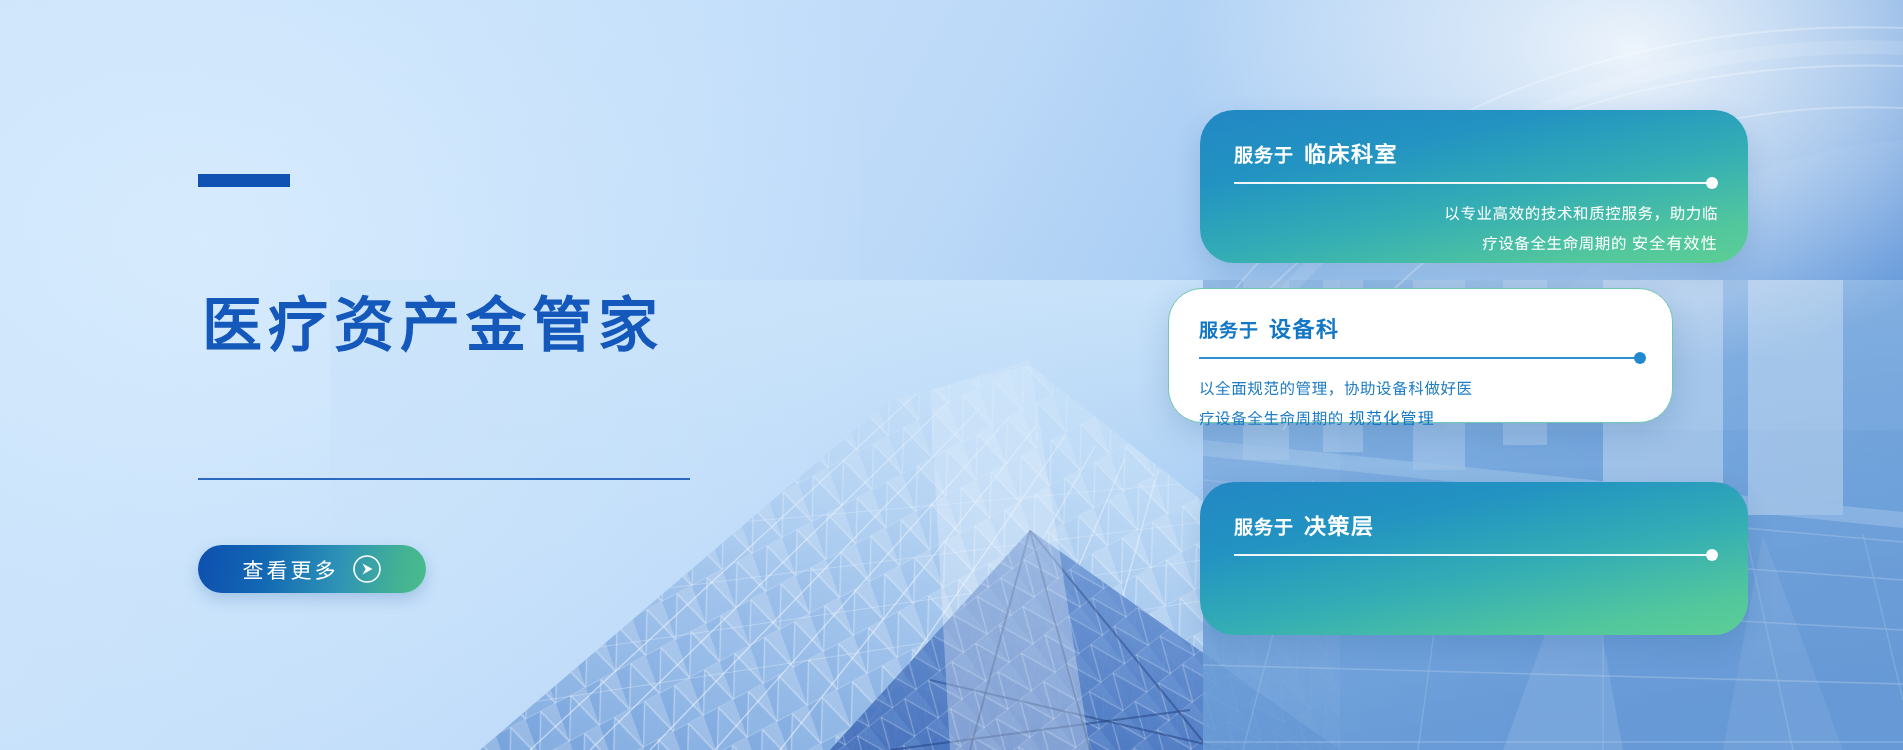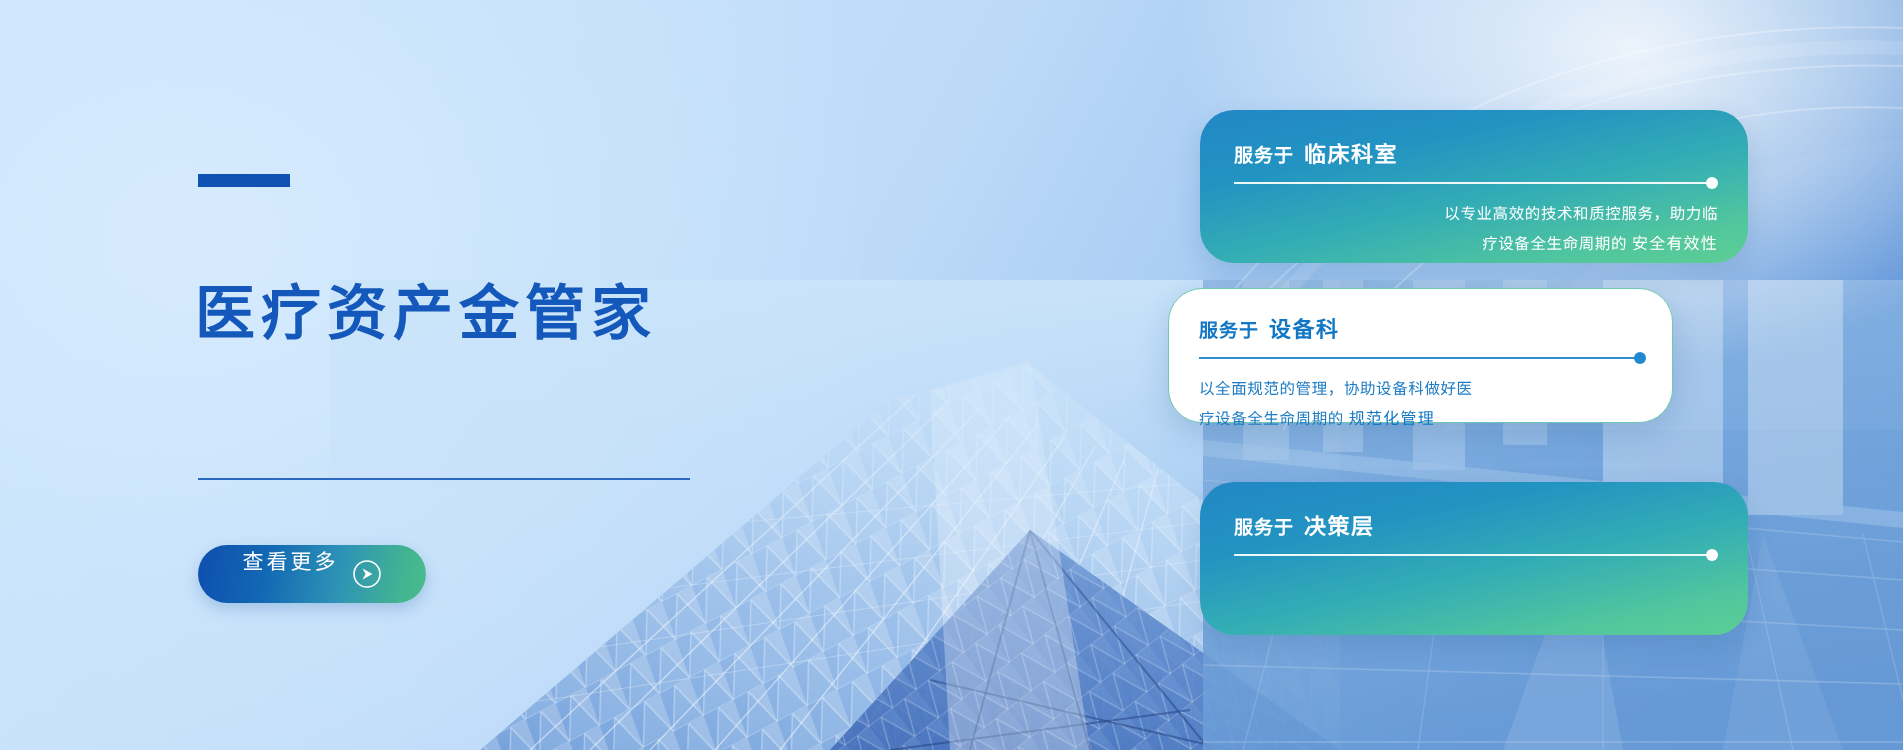--- a/index.html
+++ b/index.html
@@ -103,47 +103,48 @@
   .accent-dash {
     position: absolute;
     left: 0; top: 174px;
     width: 92px; height: 13px;
     background: #0F52B4;
   }
 
   .hero-title {
     position: absolute;
     left: -4px; top: 286px;
-    margin: 1px;
+    margin: 8px;
     font-size: 60px;
     line-height: 1.05;
     letter-spacing: 6px;
     font-weight: 700;
     color: #1558BC;
     white-space: nowrap;
-    font-family: Liberation Mono, monospace;
+    font-family: Liberation Sans, sans-serif;
   }
 
   .hero-divider {
     position: absolute;
     left: 0; top: 478px;
     width: 492px;
     height: 2px;
     background: #0F52B4;
     opacity: 0.85;
   }
 
   .cta-button {
     position: absolute;
     left: 0; top: 545px;
-    width: 228px; height: 58px;
+    width: 228px; height: 48px;
     border: none;
     border-radius: 29px;
     cursor: pointer;
     display: flex;
+    align-items: center;
     justify-content: center;
     gap: 13px;
     padding: 0 22px;
     background: linear-gradient(100deg, #0E4FAF 0%, #1268B3 30%, #2E93B6 62%, #43B392 88%, #49BC8C 100%);
     box-shadow: 0 6px 16px rgba(20,80,150,0.22);
   }
   .cta-label {
     font-size: 21px;
     font-weight: 500;
     letter-spacing: 3px;

